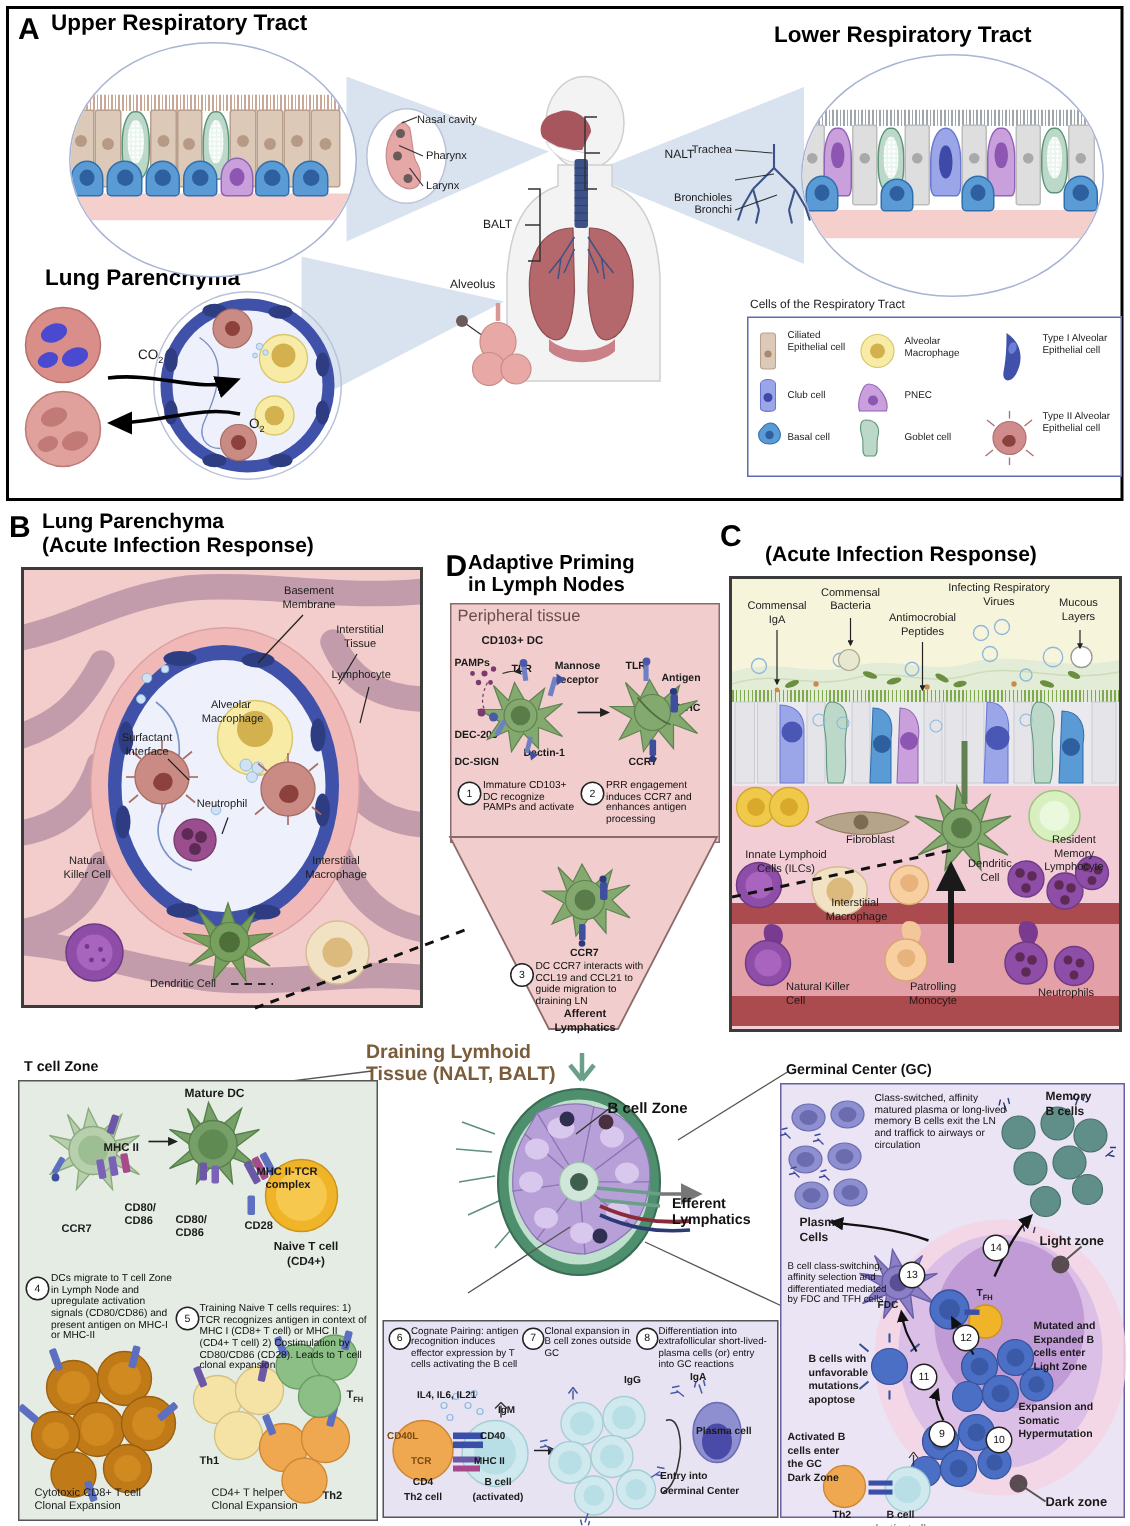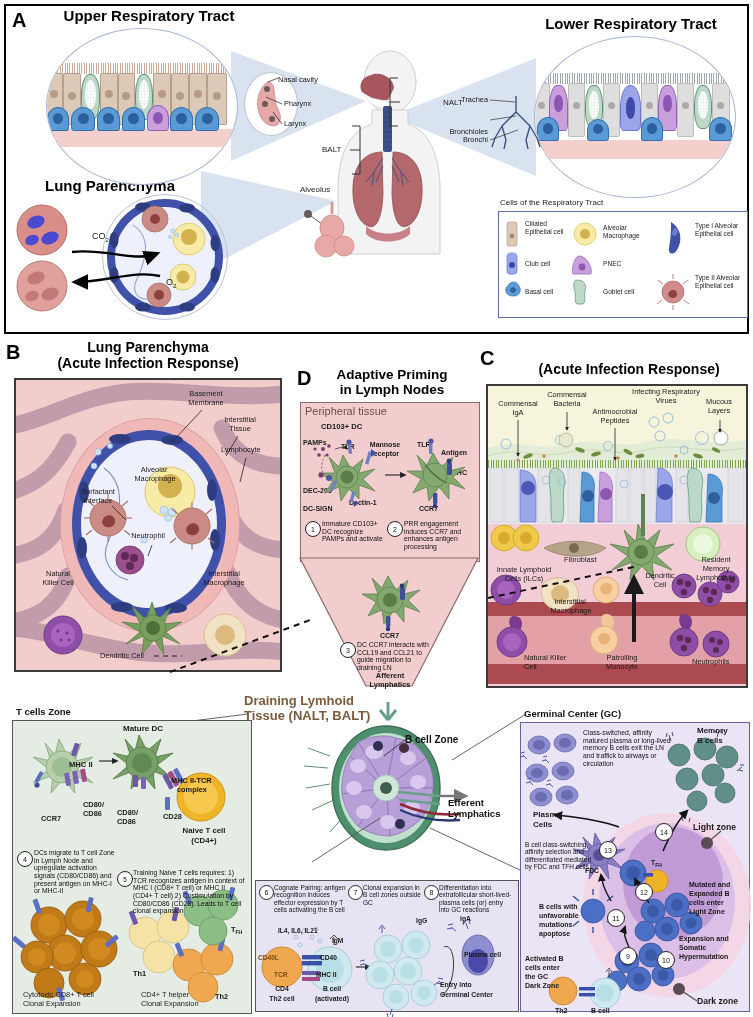--- a/index.html
+++ b/index.html
@@ -1,21 +1,21 @@
 <!DOCTYPE html>
 <html><head>
 <meta charset="utf-8">
 <style>
   html,body{margin:0;padding:0;background:#fff;}
   body{width:753px;height:1017px;position:relative;overflow:hidden;
        font-family:"Liberation Sans","DejaVu Sans",sans-serif;color:#111;}
   .fig{position:absolute;inset:0;}
   .abs{position:absolute;}
   .panel-letter{font-weight:bold;font-size:20px;line-height:1;color:#000;}
-  .panel-title{font-weight:bold;text-align:center;line-height:1.08;color:#000;}
+  .panel-title{font-weight:bold;text-align:left;line-height:1.08;color:#000;}
   .lbl{position:absolute;font-size:7.4px;line-height:1.12;color:#1a1a1a;}
   .lbl.b{font-weight:bold;}
   .lbl.c{text-align:center;}
   .lbl.r{text-align:right;}
   .box{position:absolute;box-sizing:border-box;}
   
   #panelA{left:4px;top:4px;width:745px;height:330px;border:2.5px solid #000;background:#fff;}
   .ellipseUR{position:absolute;border:1px solid #a8b4d6;border-radius:50%;background:#fff;overflow:hidden;}
   
   .epi{position:absolute;overflow:hidden;}
@@ -834,21 +834,21 @@
 </div>
 
 <svg class="abs" style="left:0;top:700px;" width="753" height="180">
   <path d="M248,14 L22,42" stroke="#555" stroke-width=".9" fill="none"></path>
   <path d="M250,60 L22,142" stroke="#555" stroke-width=".9" fill="none"></path>
   <path d="M380,118 L312,162" stroke="#555" stroke-width=".9" fill="none"></path>
   <path d="M452,60 L526,14" stroke="#555" stroke-width=".9" fill="none"></path>
   <path d="M430,128 L524,172" stroke="#555" stroke-width=".9" fill="none"></path>
 </svg>
 
-<div class="sect-title" style="left:16px;top:706px;">T cells Zone</div>
+<div class="sect-title" style="left:16px;top:706px;">T cell Zone</div>
 <div id="tcell" style="left:12px;top:720px;width:238px;height:292px;">
   <svg class="abs" style="left:0;top:0;" width="238" height="292">
 
     <g fill="#b8cfae" stroke="#8aab7d" stroke-width=".9">
       <path d="M46,18 L54,34 L68,22 L62,40 L80,36 L64,48 L80,62 L60,54 L62,72 L50,58 L38,72 L40,54 L20,62 L36,48 L20,36 L38,40 L32,22 L42,34Z"></path>
       <circle cx="49" cy="46" r="16"></circle>
     </g>
     <circle cx="49" cy="46" r="10" fill="#9dbd92"></circle>
 
     <g fill="#76a068" stroke="#568049" stroke-width=".9">

